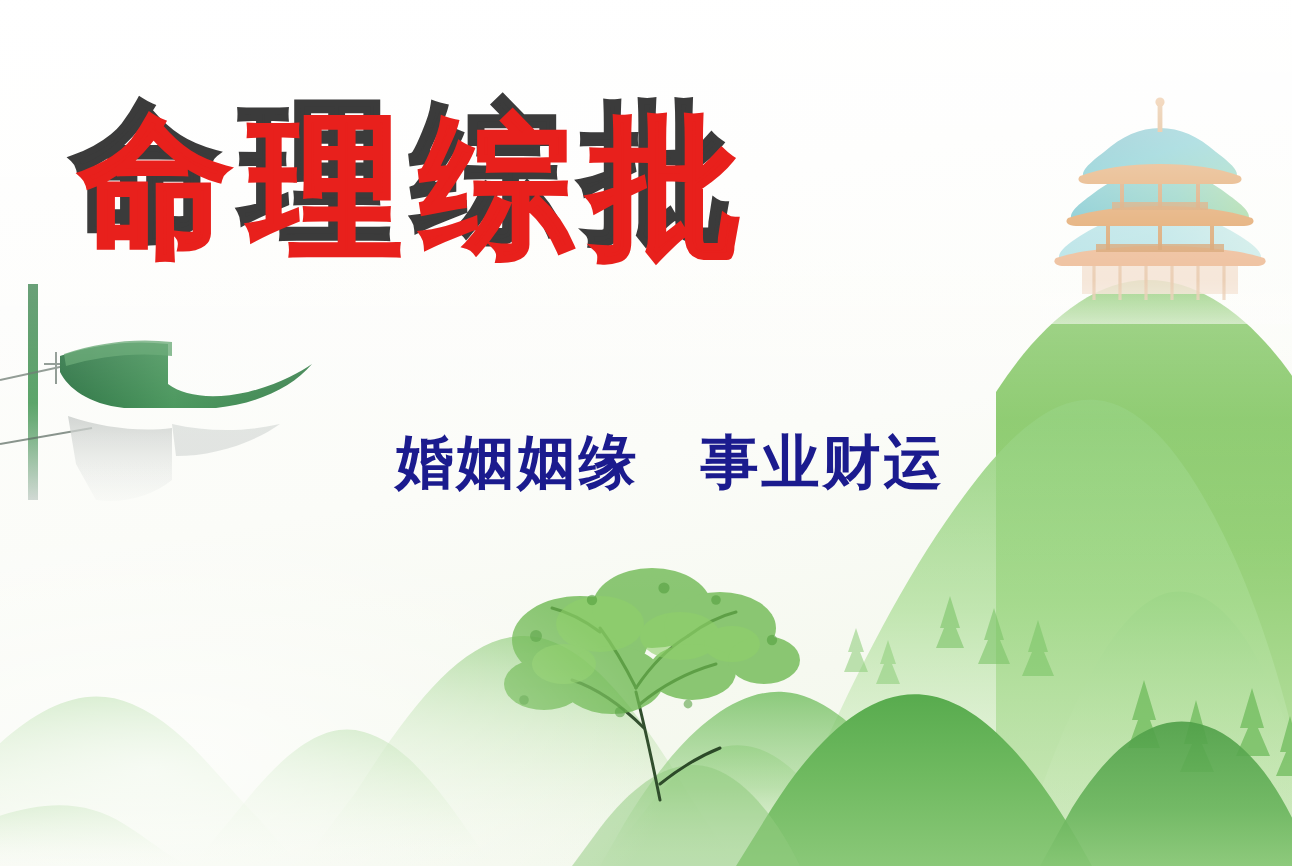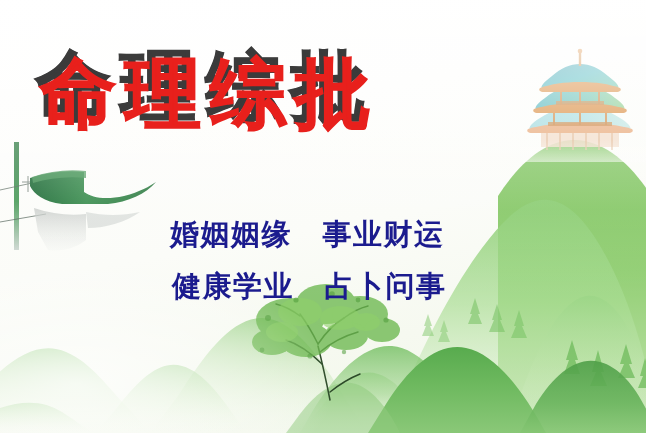--- a/index.html
+++ b/index.html
@@ -64,21 +64,22 @@
     top: 208px;
     width: 330px;
   }
   .sub-line {
     color: #1b1b8e;
     font-size: 29px;
     line-height: 52px;
     font-weight: 700;
     letter-spacing: 1.5px;
     white-space: pre;
-    font-family: Liberation Sans, sans-serif;
+    font-family: Liberation Mono, monospace;
+    text-align: center;
   }
   .sub-line.indent {
     padding-left: 2px;
   }
 </style>
 </head>
 <body>
 
 <div id="poster">
 
@@ -336,16 +337,15 @@
     <rect x="0" y="230" width="420" height="203" fill="url(#leftWash)"></rect>
   </svg>
 
   <div class="title-wrap">
     <div class="title-text title-shadow">命理综批</div>
     <div class="title-text title-main">命理综批</div>
   </div>
 
   <div class="sub-wrap">
     <div class="sub-line">婚姻姻缘　事业财运</div>
-    <div class="sub-line indent">健康学业　占卜问事</div>
   </div>
 
 </div>
 
 </body></html>

